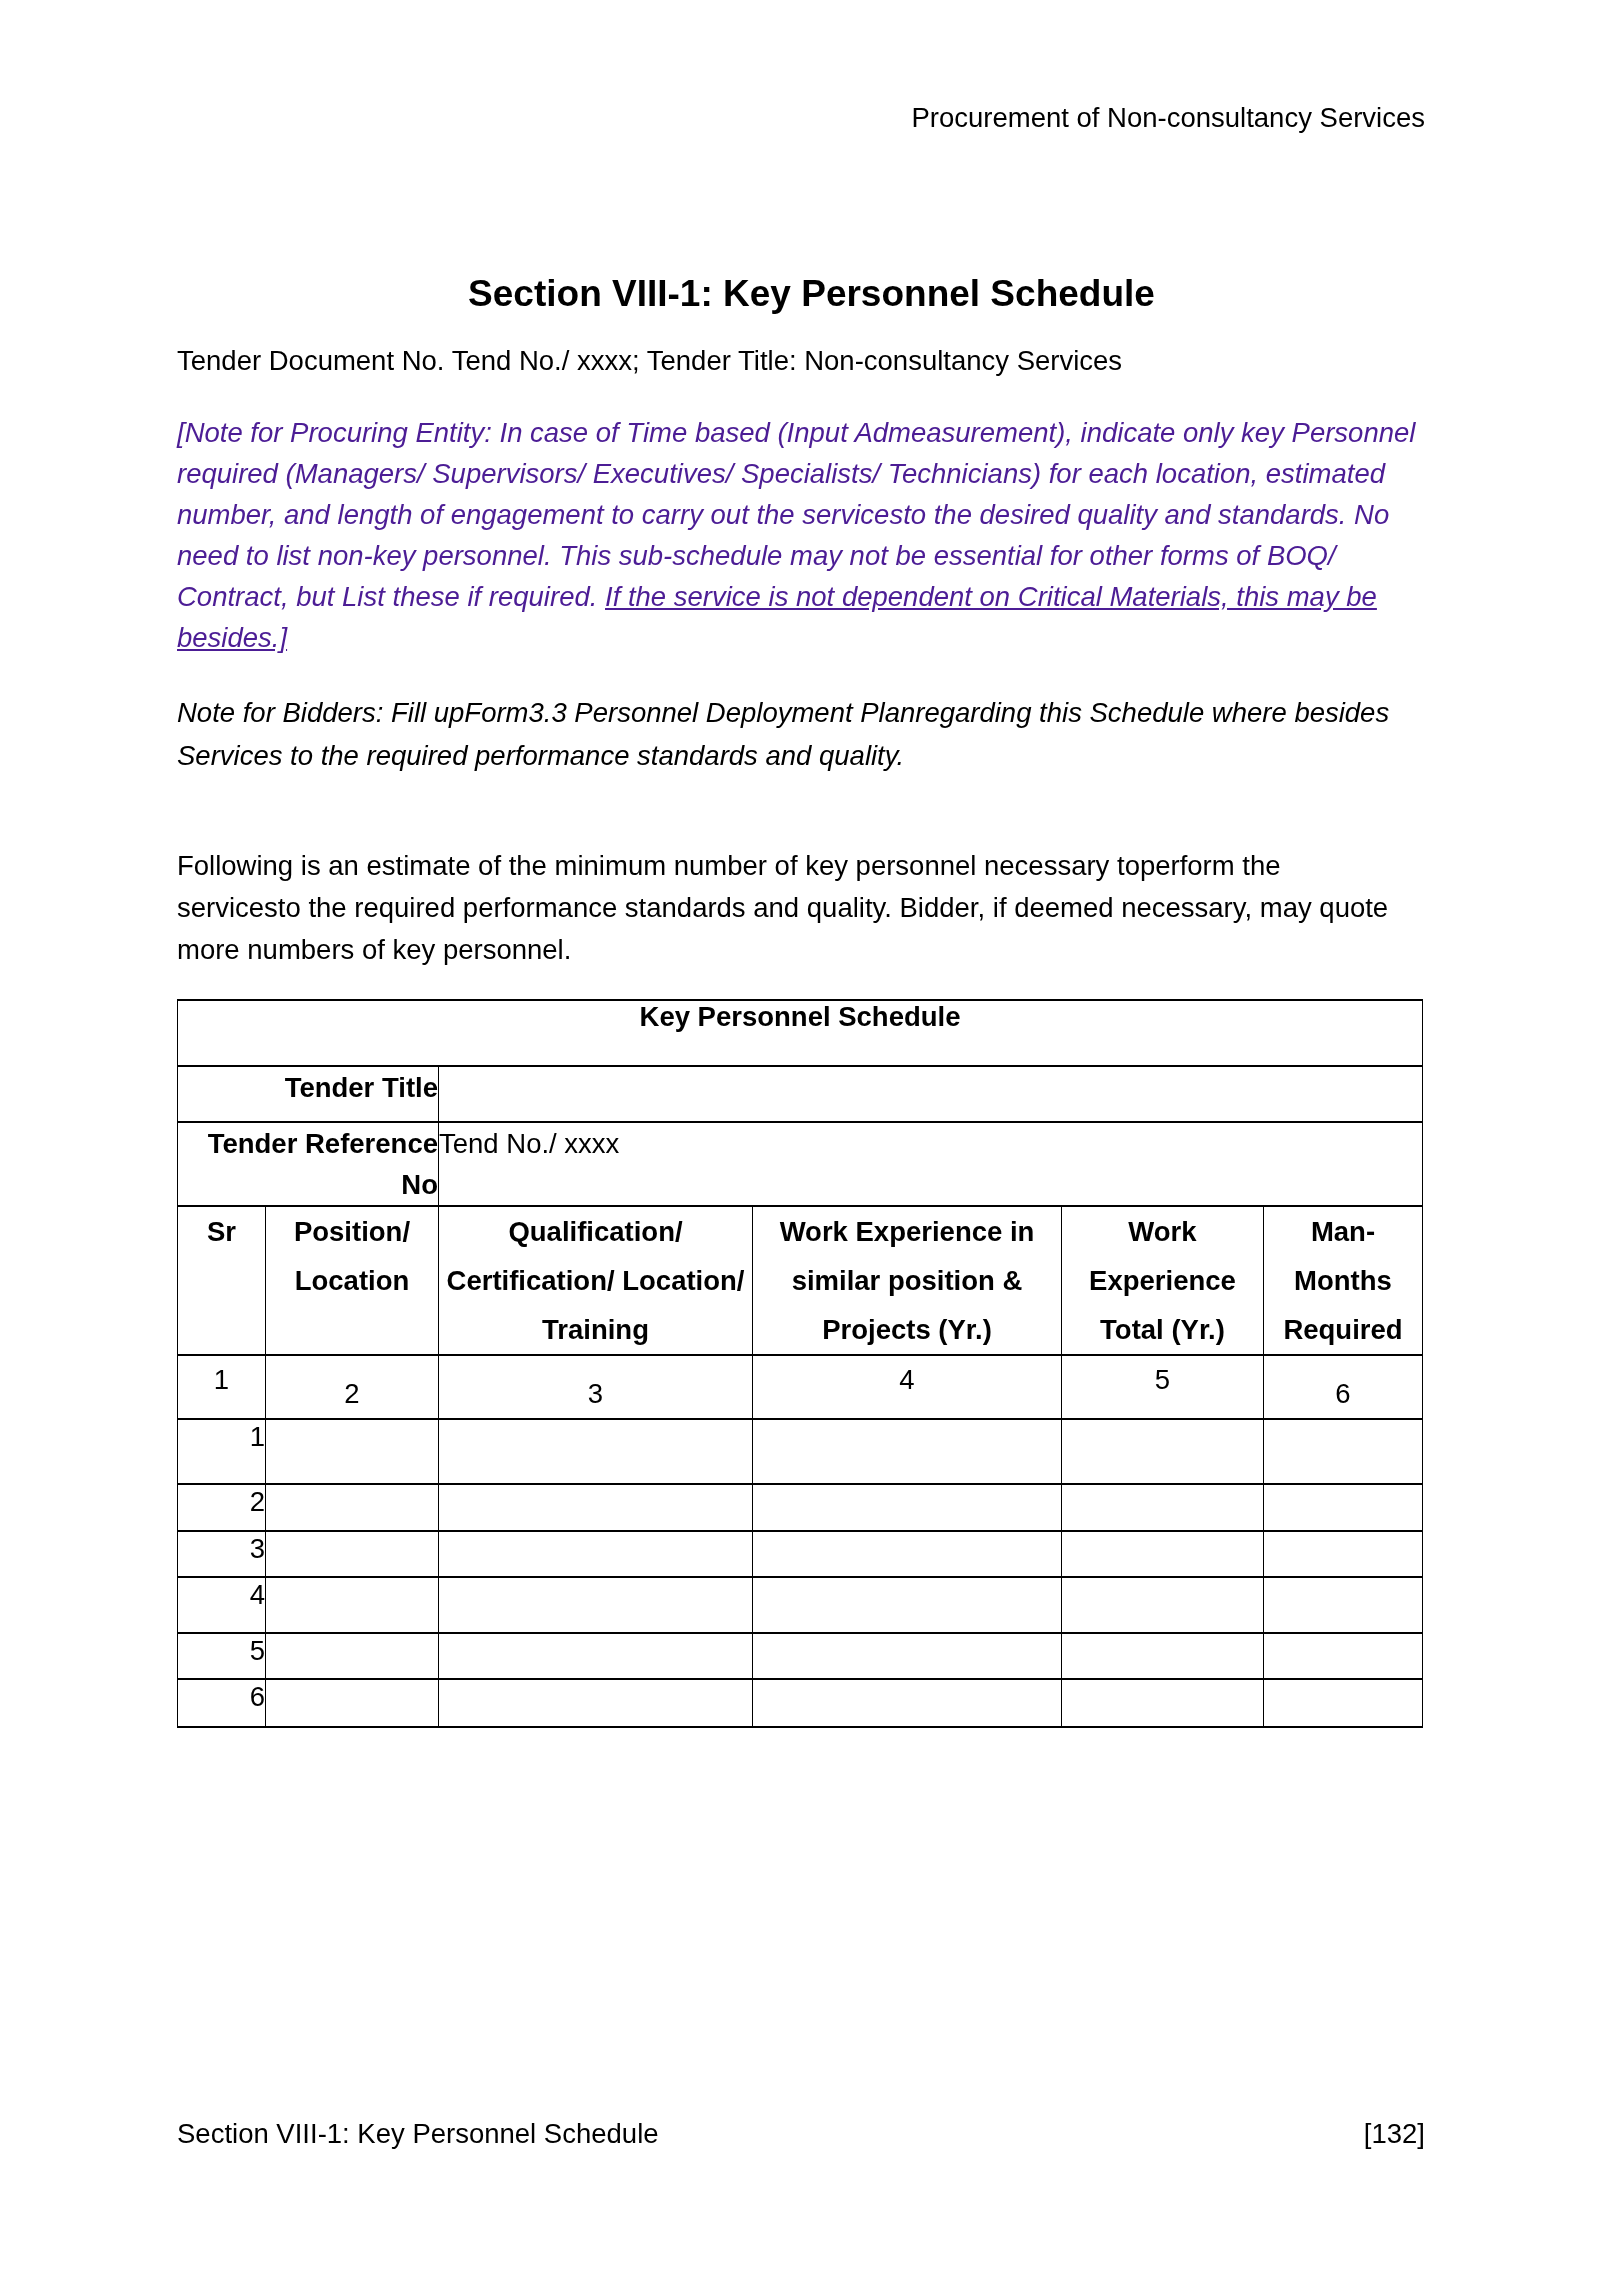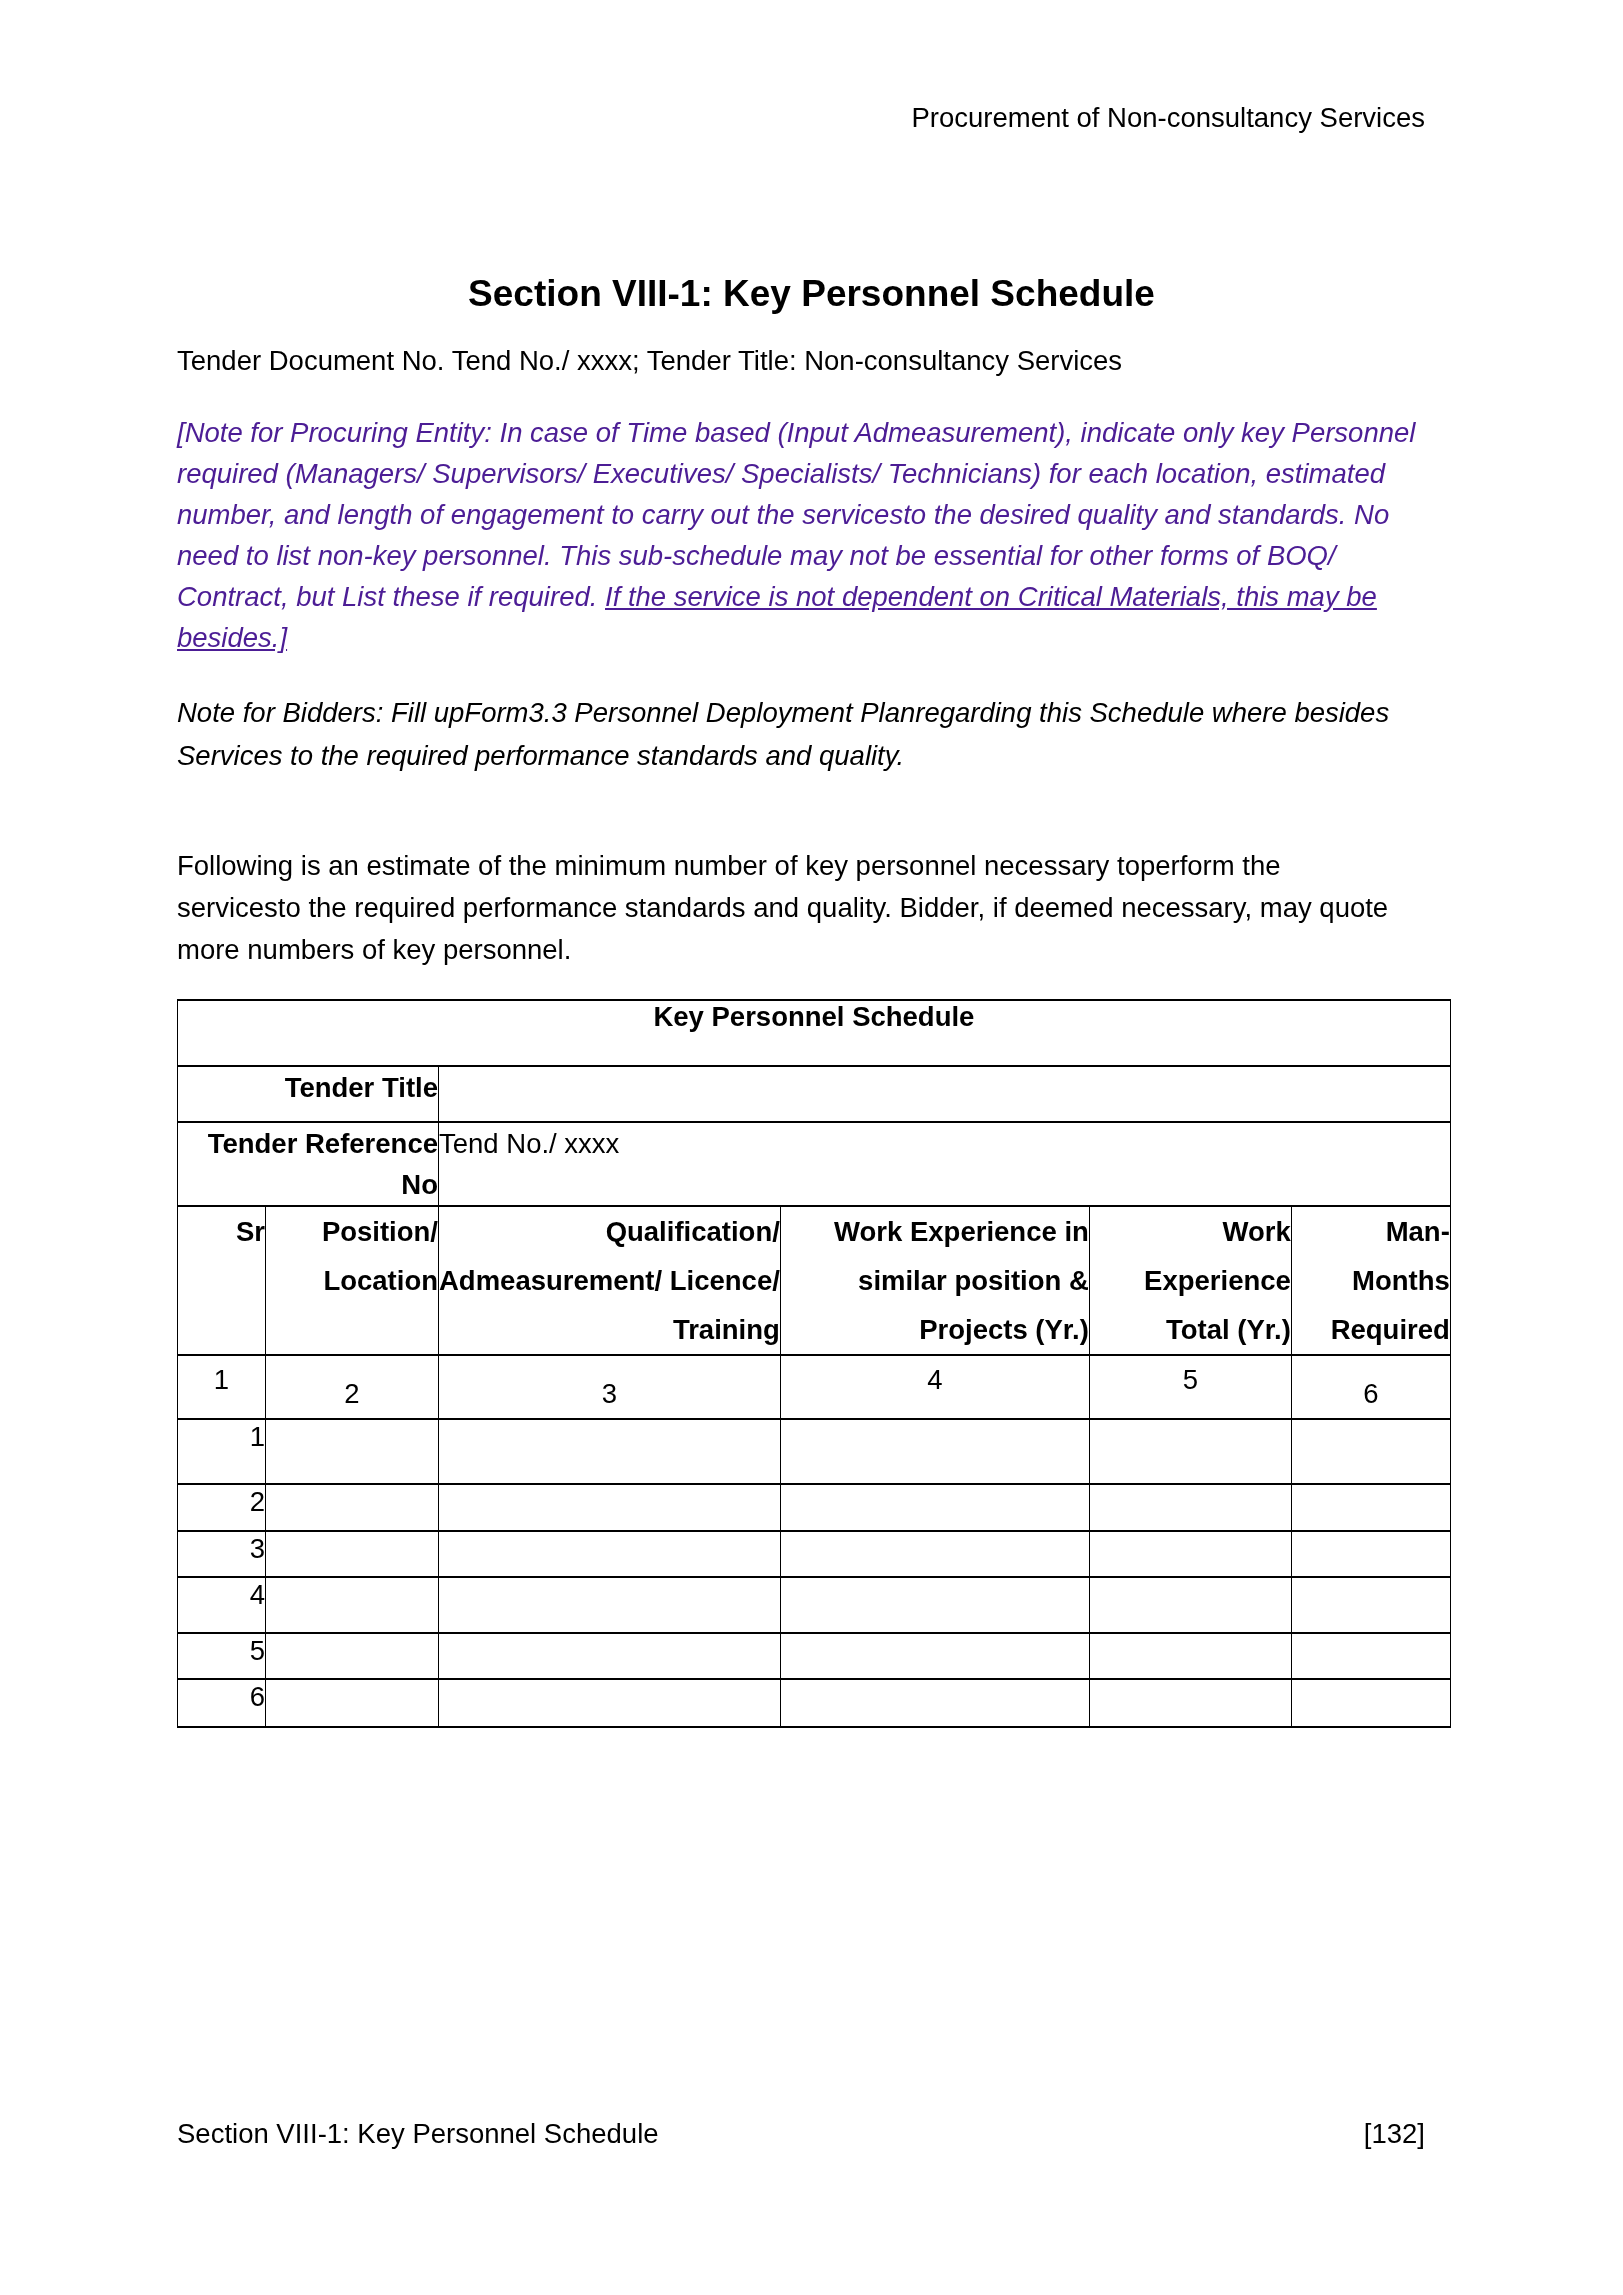--- a/index.html
+++ b/index.html
@@ -35,21 +35,21 @@
     padding:0; vertical-align:top; overflow:hidden;
   }
   .rh-caption { height:66px; } .rh-meta1 { height:56px; } .rh-meta2 { height:80px; }
   .rh-head { height:139px; } .rh-num { height:64px; }
   .rh-d0 { height:65px; } .rh-d1 { height:47px; } .rh-d2 { height:46px; }
   .rh-d3 { height:56px; } .rh-d4 { height:46px; } .rh-d5 { height:48px; }
 
   td.cap  { text-align:center; vertical-align:middle; font-weight:bold; }
   td.metal { text-align:right; font-weight:bold; padding:9.2px 10.5px 0 0; line-height:41px; }
   td.metav { padding:9.2px 0 0 15.7px; line-height:41px; }
-  td.hcell { text-align:right; font-weight:bold; line-height:49px; padding-top:1.3px; }
+  td.hcell { text-align:center; font-weight:bold; line-height:49px; padding-top:1.3px; }
   td.ncell { text-align:center; line-height:33px; }
   td.ncell.hi { padding-top:6.5px; }
   td.ncell.lo { padding-top:21px; }
   td.dnum { text-align:right; padding:5.2px 9.2px 0 0; line-height:33px; }
 
   .footer {
     top:2115px; display:flex; justify-content:space-between;
     font-size:27.5px; line-height:37px;
   }
 </style>
@@ -113,21 +113,21 @@
         <tr class="rh-head">
           <td class="hcell">
             <div class="line">Sr</div>
           </td>
           <td class="hcell">
             <div class="line">Position/</div>
             <div class="line">Location</div>
           </td>
           <td class="hcell">
             <div class="line">Qualification/</div>
-            <div class="line">Admeasurement/ Licence/</div>
+            <div class="line">Certification/ Location/</div>
             <div class="line">Training</div>
           </td>
           <td class="hcell">
             <div class="line">Work Experience in</div>
             <div class="line">similar position &amp;</div>
             <div class="line">Projects (Yr.)</div>
           </td>
           <td class="hcell">
             <div class="line">Work</div>
             <div class="line">Experience</div>

